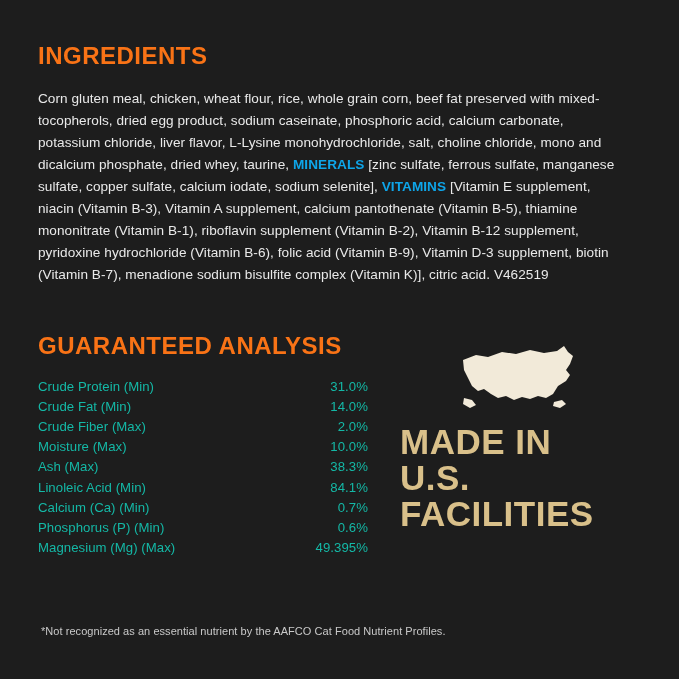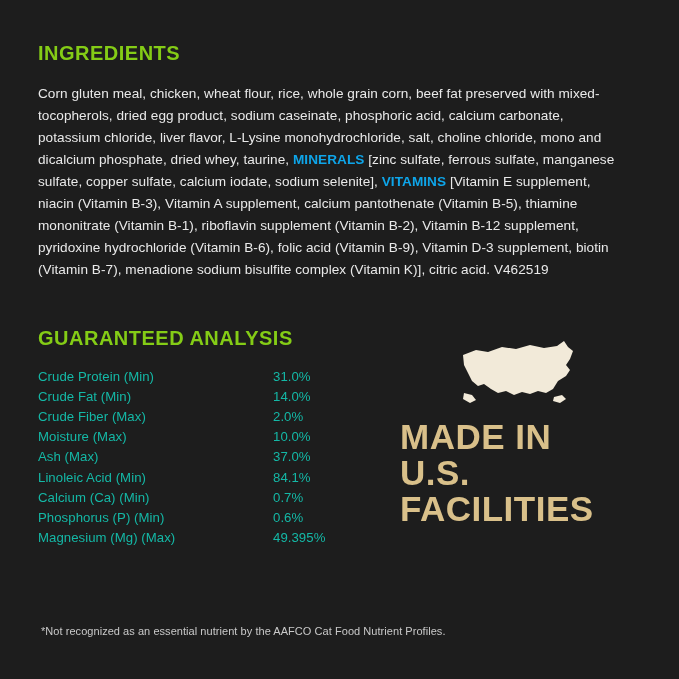--- a/index.html
+++ b/index.html
@@ -15,22 +15,22 @@
   }
   .page {
     position: relative;
     width: 679px;
     height: 679px;
     background: #1d1d1d;
     box-sizing: border-box;
     padding: 36px 38px;
   }
   .section-heading {
-    color: #84cc16;
-    font-size: 20px;
+    color: #f97316;
+    font-size: 24px;
     font-weight: bold;
     letter-spacing: 0.5px;
     margin: 0 0 18px 0;
     text-transform: uppercase;
   }
   #ingredients-heading {
     margin-top: 6px;
   }
   .ingredients-body {
     color: #e9e9e9;
@@ -60,21 +60,21 @@
     font-size: 13.2px;
     padding: 2.6px 0;
     vertical-align: top;
     letter-spacing: 0.05px;
   }
   .analysis-table td.nutrient {
     width: 235px;
   }
   .analysis-table td.value {
     width: 95px;
-    text-align: left;
+    text-align: right;
   }
   .badge {
     position: absolute;
     right: 6px;
     top: 10px;
     width: 235px;
   }
   .badge svg {
     display: block;
     margin: 0 auto 10px auto;
@@ -121,21 +121,21 @@
           <tr>
             <td class="nutrient">Crude Fiber (Max)</td>
             <td class="value">2.0%</td>
           </tr>
           <tr>
             <td class="nutrient">Moisture (Max)</td>
             <td class="value">10.0%</td>
           </tr>
           <tr>
             <td class="nutrient">Ash (Max)</td>
-            <td class="value">37.0%</td>
+            <td class="value">38.3%</td>
           </tr>
           <tr>
             <td class="nutrient">Linoleic Acid (Min)</td>
             <td class="value">84.1%</td>
           </tr>
           <tr>
             <td class="nutrient">Calcium (Ca) (Min)</td>
             <td class="value">0.7%</td>
           </tr>
           <tr>

